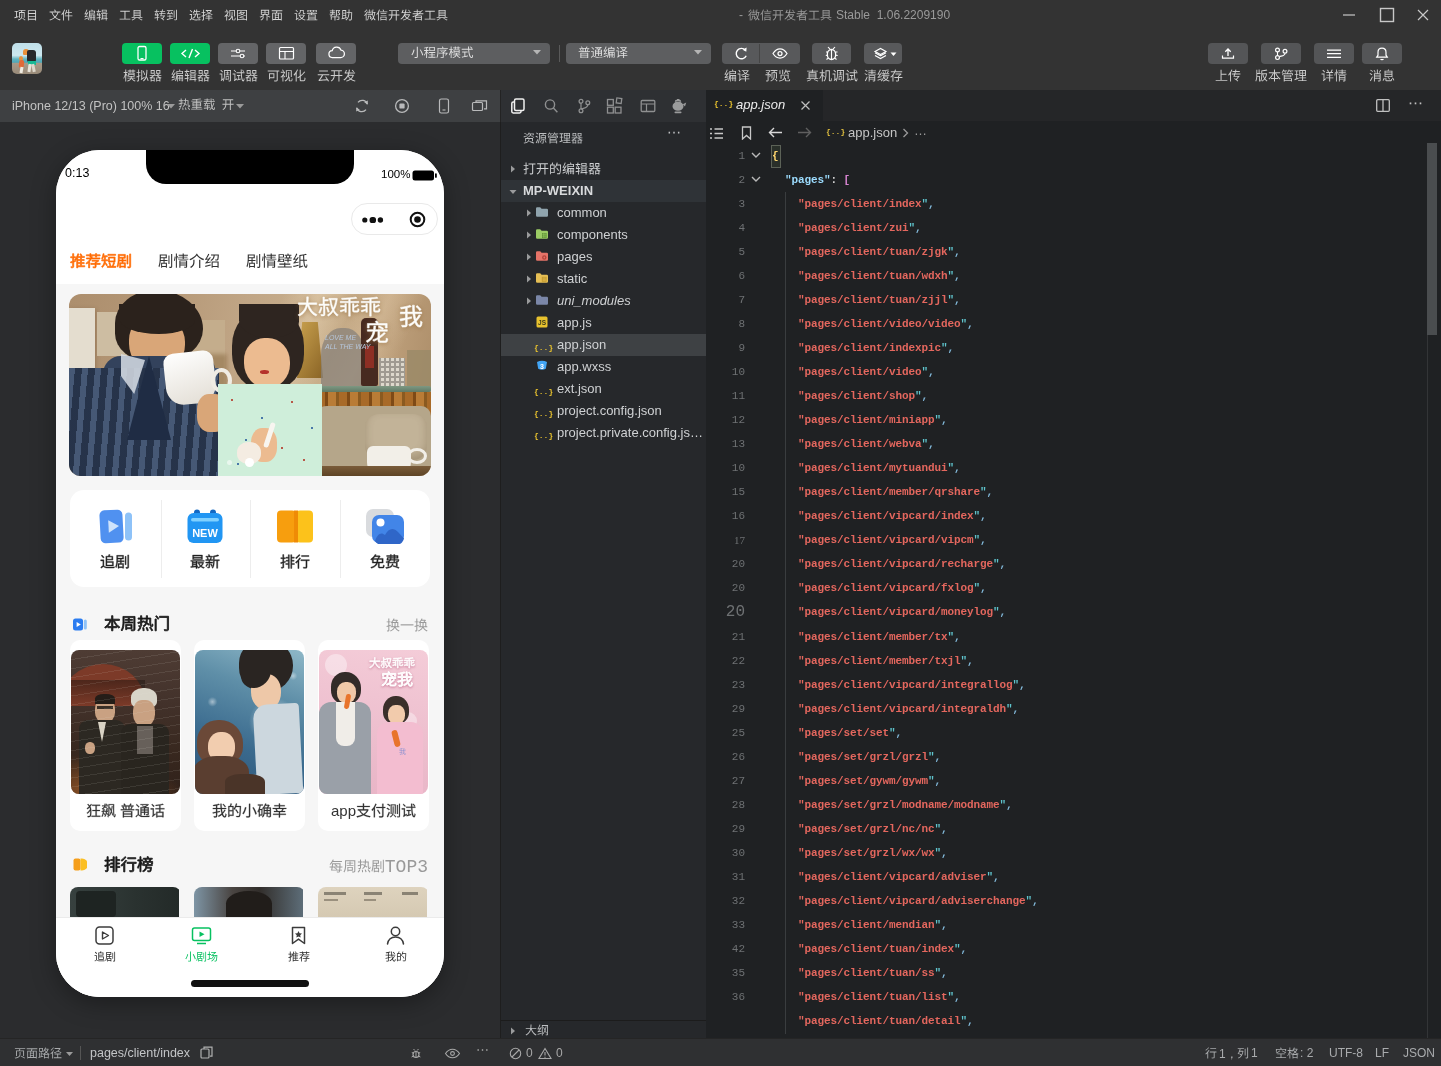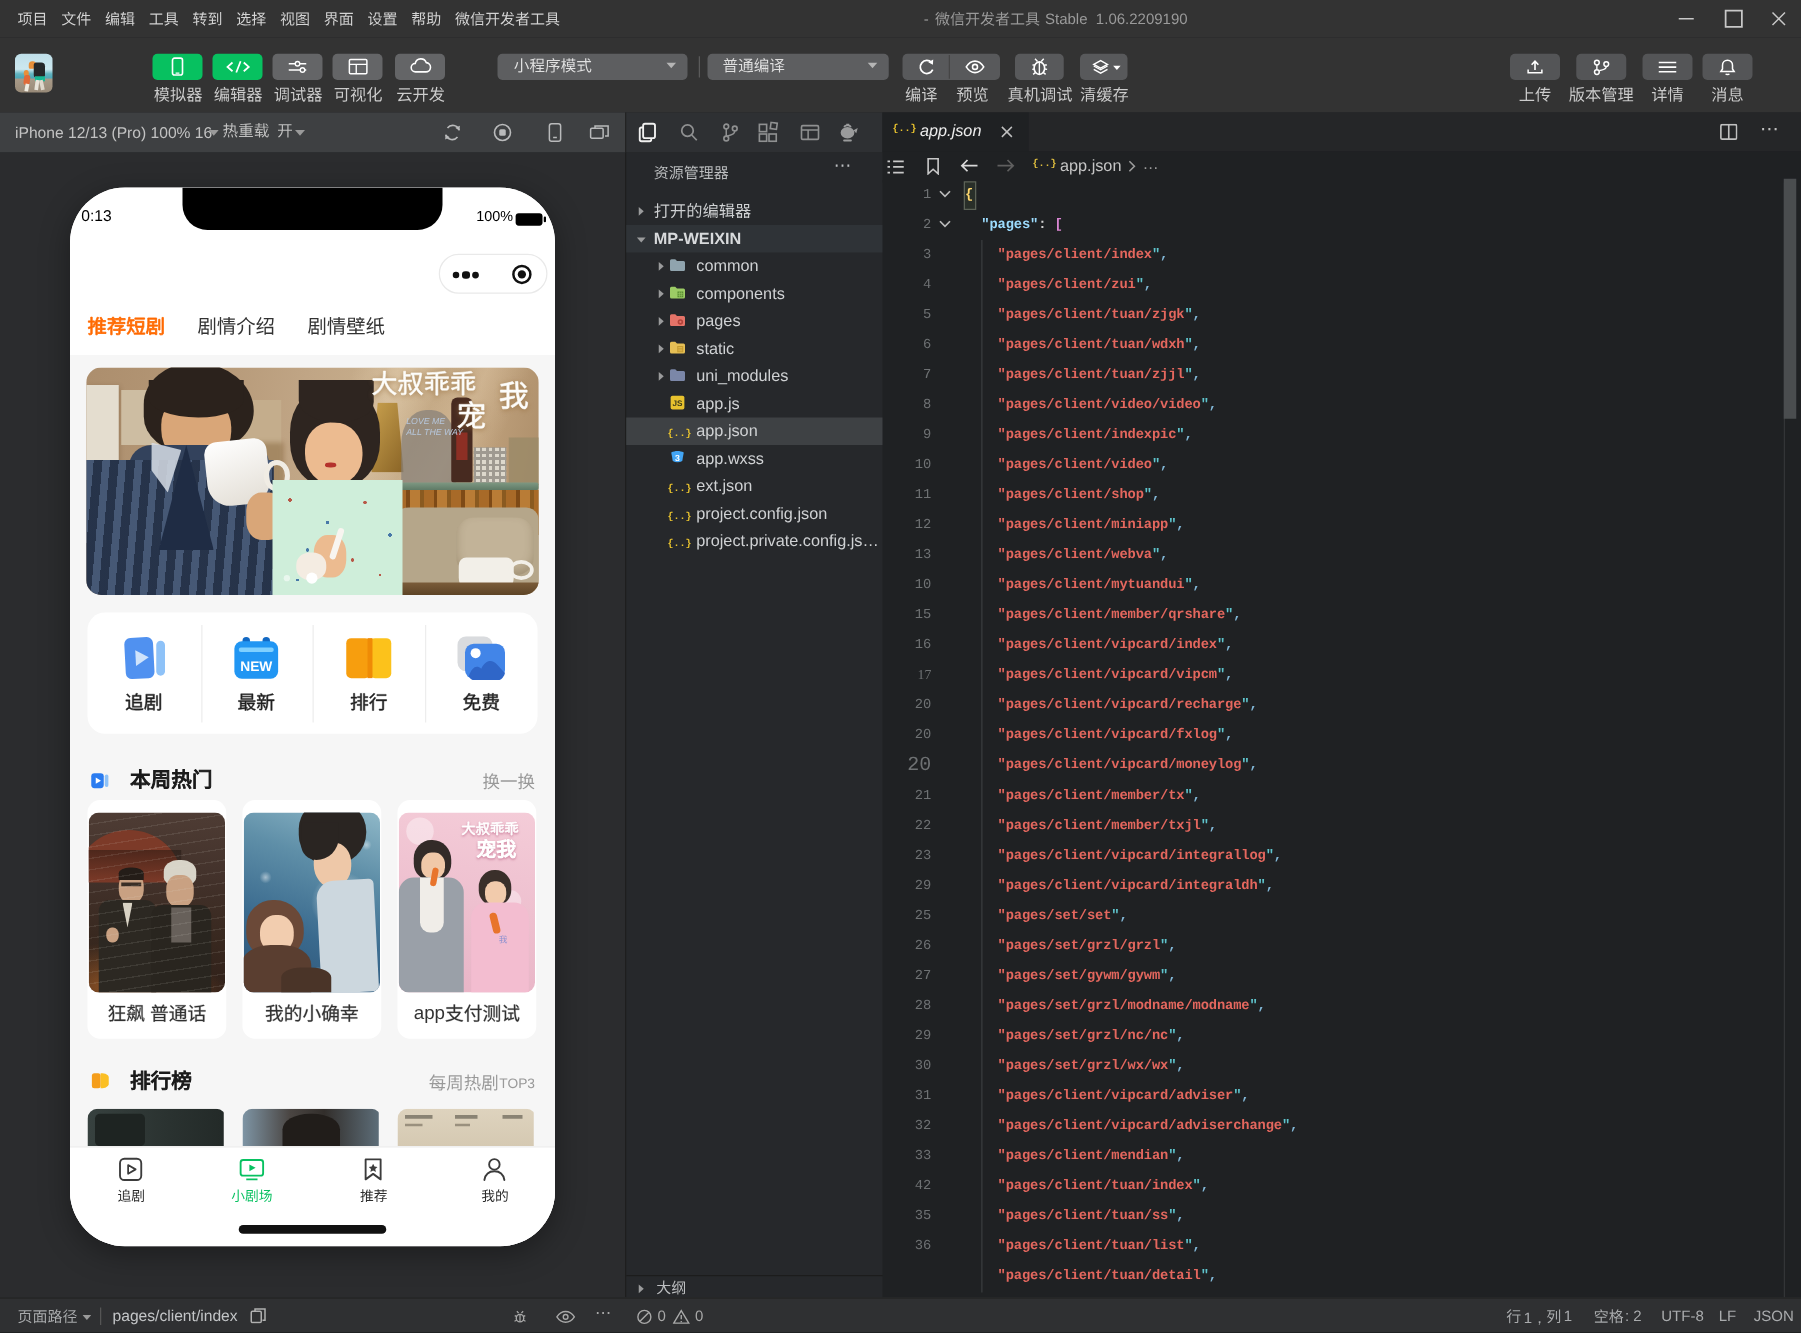--- a/index.html
+++ b/index.html
@@ -680,21 +680,21 @@
                 <use href="#u699C" x="2000"></use>
               </g>
             </svg></span>
           <span style="position:absolute;right:2px;top:2px;display:flex"><svg class="cj" width="56.0" height="14" viewBox="0 0 4000.0 1000">
               <g transform="translate(0,880) scale(1,-1)" fill="#999">
                 <use href="#u6BCF" x="0"></use>
                 <use href="#u5468" x="1000"></use>
                 <use href="#u70ED" x="2000"></use>
                 <use href="#u5267" x="3000"></use>
               </g>
-            </svg><span style="color:#999;font-size:11px;line-height:17px;font-family:Liberation Sans, sans-serif">TOP3</span></span>
+            </svg><span style="color:#999;font-size:18px;line-height:17px;font-family:Liberation Mono, monospace">TOP3</span></span>
         </div>
         <div style="position:absolute;left:14px;top:737px;width:111px;height:30px;border-radius:8px 8px 0 0;overflow:hidden;">
           <div style="width:109px;height:30px;background:linear-gradient(90deg,#37413f,#2a3230 60%,#232a28);position:relative">
             <div style="position:absolute;left:6px;top:4px;width:40px;height:26px;background:#1e2422;border-radius:4px"></div>
           </div>
         </div>
         <div style="position:absolute;left:138px;top:737px;width:111px;height:30px;border-radius:8px 8px 0 0;overflow:hidden;">
           <div style="width:109px;height:30px;background:linear-gradient(90deg,#7e95a5,#4a4542 35%,#322e2b 60%,#5d6d78);position:relative">
             <div style="position:absolute;left:32px;top:4px;width:46px;height:26px;background:#211d1a;border-radius:48% 48% 0 0"></div>
           </div>
@@ -824,21 +824,21 @@
         <svg style="position:absolute;left:24px;top:7px" width="8" height="8" viewBox="0 0 8 8">
           <path d="M2 0.5l4 3.5-4 3.5z" fill="#9a9b9c"></path>
         </svg>
         <div style="position:absolute;left:33px;top:4px;width:16px;height:14px;line-height:13px;text-align:center"><svg width="14" height="12" viewBox="0 0 14 12">
             <path d="M1 2.5A1.2 1.2 0 0 1 2.2 1.3h3l1.4 1.5h5.2A1.2 1.2 0 0 1 13 4v5.6a1.2 1.2 0 0 1-1.2 1.2H2.2A1.2 1.2 0 0 1 1 9.6z" fill="#e6bf55"></path>
             <rect x="6.8" y="4.8" width="4.8" height="5" fill="#c49a2f"></rect>
             <path d="M7.6 6h3.2M7.6 7.3h3.2M7.6 8.6h3.2" stroke="#e6bf55" stroke-width="0.6"></path>
           </svg></div>
         <span style="position:absolute;left:56px;top:3px;color:#cfd1d3;font-size:13px;line-height:16px;font-family:'Liberation Sans',sans-serif">static</span>
       </div>
-      <div style="position:absolute;left:0px;top:168px;width:206px;height:22px;">
+      <div style="position:absolute;left:0px;top:168px;width:206px;height:22px;font-style:italic;">
         <svg style="position:absolute;left:24px;top:7px" width="8" height="8" viewBox="0 0 8 8">
           <path d="M2 0.5l4 3.5-4 3.5z" fill="#9a9b9c"></path>
         </svg>
         <div style="position:absolute;left:33px;top:4px;width:16px;height:14px;line-height:13px;text-align:center"><svg width="14" height="12" viewBox="0 0 14 12">
             <path d="M1 2.5A1.2 1.2 0 0 1 2.2 1.3h3l1.4 1.5h5.2A1.2 1.2 0 0 1 13 4v5.6a1.2 1.2 0 0 1-1.2 1.2H2.2A1.2 1.2 0 0 1 1 9.6z" fill="#7b87a8"></path>
           </svg></div>
         <span style="position:absolute;left:56px;top:3px;color:#cfd1d3;font-size:13px;line-height:16px;font-family:'Liberation Sans',sans-serif">uni_modules</span>
       </div>
       <div style="position:absolute;left:0px;top:190px;width:206px;height:22px;">
         <div style="position:absolute;left:33px;top:4px;width:16px;height:14px;line-height:13px;text-align:center"><svg width="14" height="12" viewBox="0 0 14 12">

